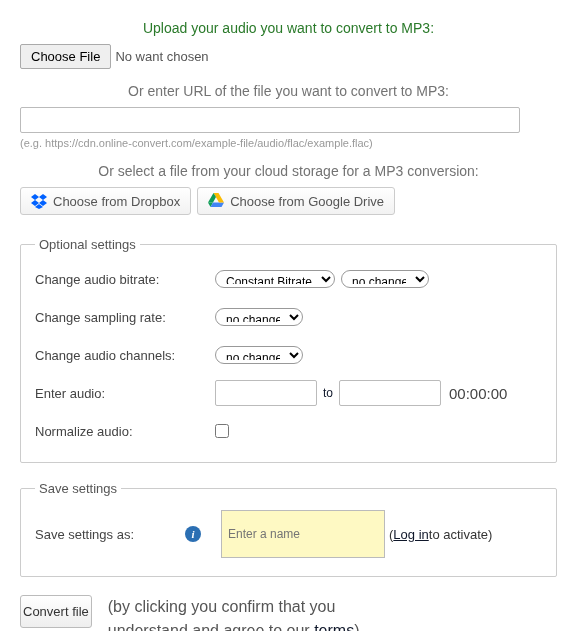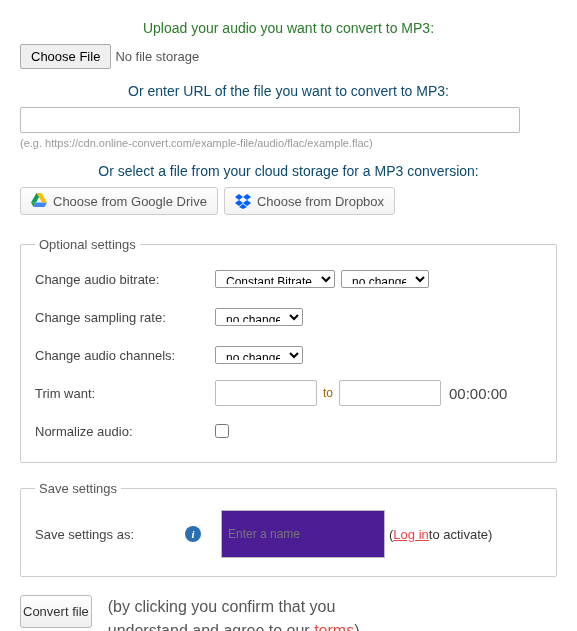--- a/index.html
+++ b/index.html
@@ -12,21 +12,21 @@
     width: 537px;
   }
   h3 {
     color: #2a7a2a;
     font-size: 14px;
     font-weight: normal;
     margin: 0 0 8px 0;
     text-align: center;
   }
   .h3-dark {
-    color: #0c4a6e;
+    color: #737373;
   }
   .file-row {
     display: flex;
     align-items: center;
     gap: 4px;
     margin-bottom: 14px;
   }
   .file-btn {
     font-family: Arial, sans-serif;
     font-size: 13px;
@@ -87,40 +87,40 @@
     align-items: center;
     margin-bottom: 12px;
     min-height: 26px;
   }
   .row-label {
     width: 180px;
     color: #444;
   }
   select {
     border: 1px solid #999;
-    border-radius: 2px;
+    border-radius: 12px;
     background: #fff;
     font-size: 12px;
     padding: 3px 6px;
     cursor: pointer;
     height: 18px;
   }
   select.bitrate-type { width: 120px; margin-right: 6px; }
   select.nochange { width: 88px; }
   .trim-input {
     width: 92px;
     height: 24px;
     border: 1px solid #bbb;
     border-radius: 2px;
     padding: 0 4px;
     font-size: 12px;
   }
   .to-label {
     margin: 0 6px;
-    color: #a16207;
+    color: #0f172a;
     font-size: 12px;
   }
   .dur {
     color: #444;
     font-size: 15px;
     margin-left: 8px;
   }
   input[type="checkbox"] {
     margin: 0;
     width: 14px;
@@ -139,28 +139,28 @@
     font-weight: bold;
     font-size: 11px;
     align-items: center;
     justify-content: center;
     margin-right: 20px;
   }
   .save-name {
     width: 150px;
     height: 22px;
     border: 1px solid #bbb;
-    background: #4c1d95;
+    background: #fef9c3;
     color: #888;
     padding: 12px 6px;
     font-size: 12px;
   }
   .paren { margin-left: 4px; color:#333;}
   a.link {
-    color: #ef4444;
+    color: #0f172a;
     text-decoration: underline;
     cursor: pointer;
   }
   .convert-row {
     display: flex;
     align-items: flex-start;
     gap: 16px;
     margin-bottom: 20px;
   }
   .convert-btn {
@@ -187,44 +187,44 @@
   .gdrive-icon  { width:16px; height:16px; }
 </style>
 </head>
 <body>
 
 
 
 <h3>Upload your audio you want to convert to MP3:</h3>
 <div class="file-row">
   <button class="file-btn">Choose File</button>
-  <span class="file-status">No file storage</span>
+  <span class="file-status">No want chosen</span>
 </div>
 
 <h3 class="h3-dark">Or enter URL of the file you want to convert to MP3:</h3>
 <input class="url-input" type="text" value="" style="">
 <div class="example">(e.g. https://cdn.online-convert.com/example-file/audio/flac/example.flac)</div>
 
 <h3 class="h3-dark">Or select a file from your cloud storage for a MP3 conversion:</h3>
 <div class="cloud-row">
+  <button class="cloud-btn">
+    <svg class="dropbox-icon" viewBox="0 0 16 16">
+        <path fill="#0061ff" d="M4 1L0 4l4 3L8 4 4 1zm8 0L8 4l4 3 4-3-4-3zM0 10l4 3 4-3-4-3-4 3zm8 0l4 3 4-3-4-3-4 3zM4 14l4 2 4-2-4-3-4 3z"></path>
+      </svg>
+    <span>Choose from Dropbox</span>
+  </button>
   <button class="cloud-btn">
     <svg class="gdrive-icon" viewBox="0 0 16 16">
         <path fill="#0f9d58" d="M2.5 14L5 9.5 0 9.5z"></path>
         <path fill="#4285f4" d="M5 9.5h11l-2.5 4.5H2.5z"></path>
         <path fill="#fbbc04" d="M5.5 0h5l5.5 9.5h-5z"></path>
         <path fill="#0f9d58" d="M5.5 0L0 9.5 5 9.5 8 4z"></path>
       </svg>
     <span>Choose from Google Drive</span>
   </button>
-  <button class="cloud-btn">
-    <svg class="dropbox-icon" viewBox="0 0 16 16">
-        <path fill="#0061ff" d="M4 1L0 4l4 3L8 4 4 1zm8 0L8 4l4 3 4-3-4-3zM0 10l4 3 4-3-4-3-4 3zm8 0l4 3 4-3-4-3-4 3zM4 14l4 2 4-2-4-3-4 3z"></path>
-      </svg>
-    <span>Choose from Dropbox</span>
-  </button>
 </div>
 
 <fieldset>
   <legend>Optional settings</legend>
 
   <div class="row">
     <span class="row-label">Change audio bitrate:</span>
     <select class="bitrate-type"><option>Constant Bitrate</option></select>
     <select class="nochange"><option>no change</option></select>
   </div>
@@ -233,21 +233,21 @@
     <span class="row-label">Change sampling rate:</span>
     <select class="nochange"><option>no change</option></select>
   </div>
 
   <div class="row">
     <span class="row-label">Change audio channels:</span>
     <select class="nochange"><option>no change</option></select>
   </div>
 
   <div class="row">
-    <span class="row-label">Trim want:</span>
+    <span class="row-label">Enter audio:</span>
     <input class="trim-input" type="text" style="">
     <span class="to-label">to</span>
     <input class="trim-input" type="text" style="">
     <span class="dur">00:00:00</span>
   </div>
 
   <div class="row" style="margin-bottom:0">
     <span class="row-label">Normalize audio:</span>
     <input type="checkbox" style="">
   </div>

